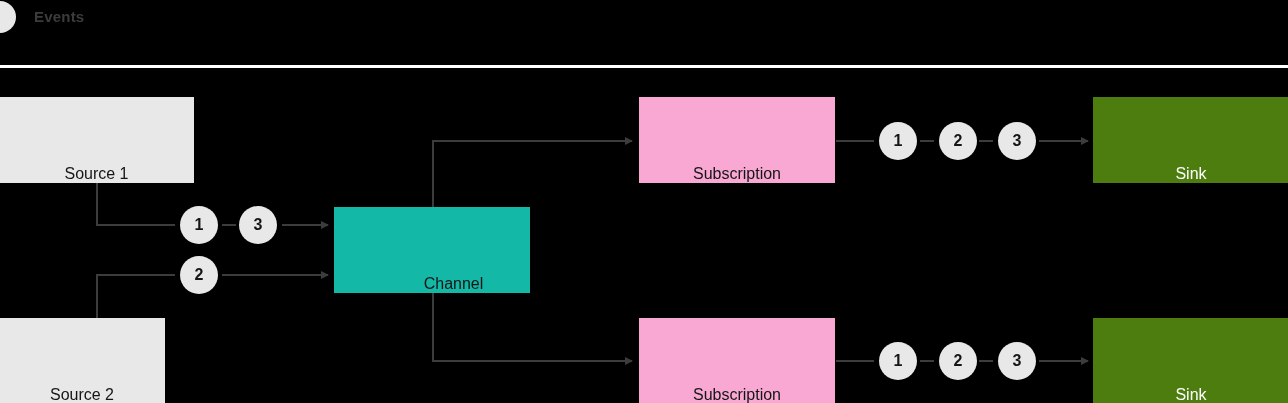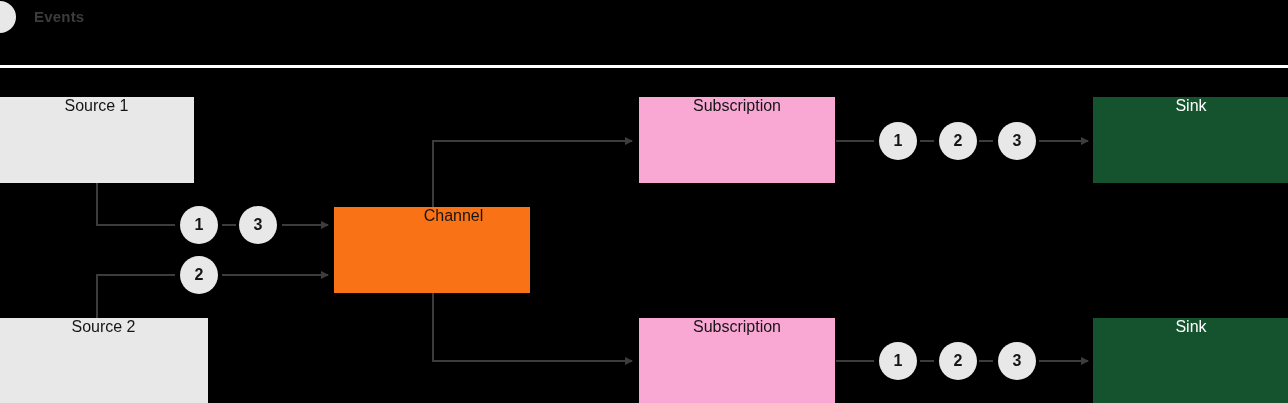--- a/index.html
+++ b/index.html
@@ -57,40 +57,40 @@
     left: 0;
     top: 0;
     width: 1288px;
     height: 403px;
   }
 
   
   .node {
     position: absolute;
     display: flex;
-    align-items: flex-start;
+    align-items: flex-end;
     justify-content: center;
     font-size: 16px;
     box-sizing: border-box;
   }
   .node-source {
     background: #e8e8e8;
     color: #151515;
   }
   .node-channel {
-    background: #f97316;
+    background: #14b8a6;
     color: #151515;
     padding-left: 43px;
   }
   .node-subscription {
     background: #f9a8d4;
     color: #151515;
   }
   .node-sink {
-    background: #14532d;
+    background: #4d7c0f;
     color: #ffffff;
   }
 
   
   .token {
     position: absolute;
     width: 38px;
     height: 38px;
     border-radius: 50%;
     background: #e8e8e8;
@@ -138,21 +138,21 @@
   <path d="M836,361 L874,361" stroke="#3c3c3c" stroke-width="2" fill="none"></path>
   <path d="M920,361 L934,361" stroke="#3c3c3c" stroke-width="2" fill="none"></path>
   <path d="M979,361 L993,361" stroke="#3c3c3c" stroke-width="2" fill="none"></path>
   <path d="M1039,361 L1088,361" stroke="#3c3c3c" stroke-width="2" fill="none" marker-end="url(#arrow)"></path>
 </svg>
 
 <div class="node node-source" style="left:-1px; top:97px; width:195px; height:86px;">
   <span>Source 1</span>
 </div>
 
-<div class="node node-source" style="left:-1px; top:318px; width:209px; height:86px;">
+<div class="node node-source" style="left:-1px; top:318px; width:166px; height:86px;">
   <span>Source 2</span>
 </div>
 
 <div class="node node-channel" style="left:334px; top:207px; width:196px; height:86px;">
   <span>Channel</span>
 </div>
 
 <div class="node node-subscription" style="left:639px; top:97px; width:196px; height:86px;">
   <span>Subscription</span>
 </div>

